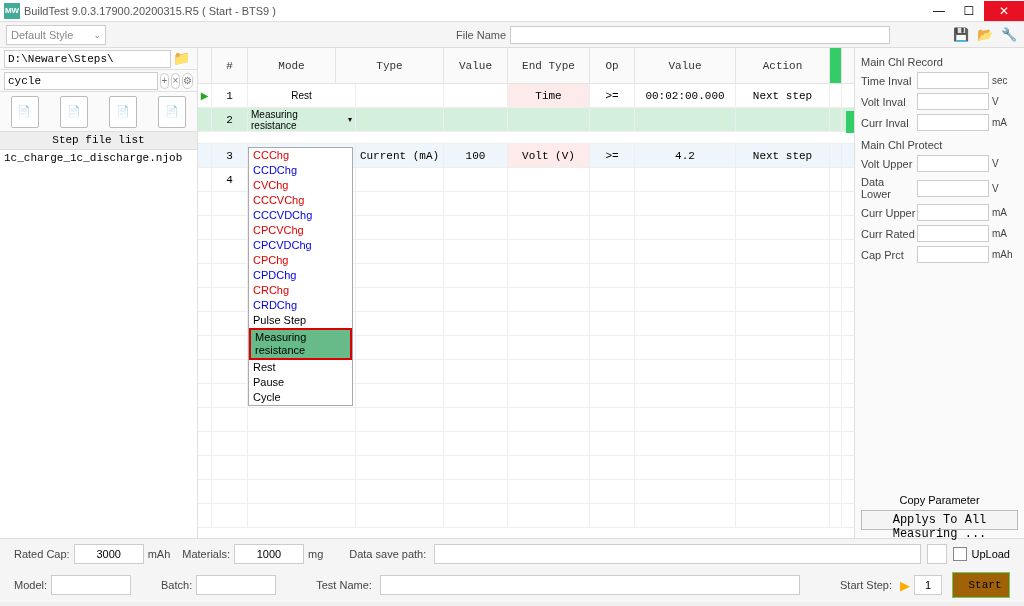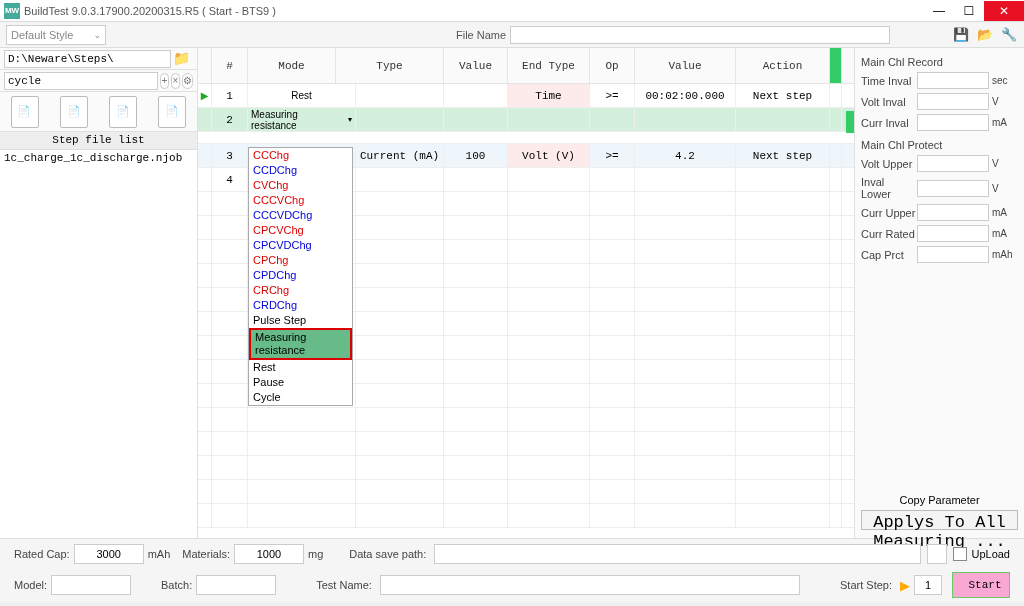--- a/index.html
+++ b/index.html
@@ -72,31 +72,31 @@
 
 
 .right-panel { width: 170px; border-left: 1px solid #e0e0e0; padding: 4px 6px; background: #fafafa; display: flex; flex-direction: column; }
 .rp-header { font-size: 11px; color: #444; margin: 4px 0 4px 0; }
 .rp-row { display: flex; align-items: center; margin-bottom: 4px; }
 .rp-row .lbl { width: 56px; font-size: 11px; color: #444; }
 .rp-row .inp { flex: 1; height: 17px; border: 1px solid #ccc; background: #fff; }
 .rp-row .unit { width: 26px; font-size: 10px; color: #444; margin-left: 3px; }
 .rp-spacer { flex: 1; }
 .copy-param { text-align: center; font-size: 11px; margin-bottom: 4px; }
-.apply-btn { height: 20px; border: 1px solid #bbb; background: #f4f4f4; margin-bottom: 4px; font-family: "Courier New", monospace; text-align: center; padding-top: 2px; font-size: 17px; }
+.apply-btn { height: 20px; border: 1px solid #bbb; background: #f4f4f4; margin-bottom: 4px; font-family: "Courier New", monospace; text-align: center; padding-top: 2px; font-size: 12px; }
 
 
 .bottom1 { height: 30px; background: #f5f5f5; display: flex; align-items: center; padding: 0 14px; border-top: 1px solid #ddd; }
 .bottom2 { height: 34px; background: #f5f5f5; display: flex; align-items: center; padding: 0 14px; }
 .b-lbl { color: #444; margin-right: 4px; }
 .b-input { height: 20px; border: 1px solid #ccc; background: #fff; text-align: center; }
 .b-unit { margin: 0 12px 0 4px; color: #444; }
 .wide-input { flex: 1; height: 20px; border: 1px solid #ccc; background: #fff; margin-left: 4px; }
 .chk { width: 14px; height: 14px; border: 1px solid #888; margin: 0 4px 0 6px; background: #fff; }
-.start-btn { width: 58px; height: 26px; background: #f9a8d4; border: 1px solid #6c6; display: flex; align-items: center; justify-content: center; font-family: "Courier New", monospace; margin-left: 10px; padding-left: 8px; }
+.start-btn { width: 58px; height: 26px; background: #a16207; border: 1px solid #6c6; display: flex; align-items: center; justify-content: center; font-family: "Courier New", monospace; margin-left: 10px; padding-left: 8px; }
 .play-yellow { color: #fa0; font-size: 13px; margin: 0 4px; }
 </style>
 </head>
 <body>
 
 <div class="titlebar">
   <div class="app-icon">MW</div>
   <div class="title-text">BuildTest  9.0.3.17900.20200315.R5 ( Start - BTS9 )</div>
   <div class="win-controls">
     <div class="win-btn">—</div>
@@ -417,21 +417,21 @@
         <div class="inp"></div>
         <span class="unit">mA</span>
       </div>
     <div class="rp-header">Main Chl Protect</div>
     <div class="rp-row">
         <span class="lbl">Volt Upper</span>
         <div class="inp"></div>
         <span class="unit">V</span>
       </div>
     <div class="rp-row">
-        <span class="lbl">Inval Lower</span>
+        <span class="lbl">Data Lower</span>
         <div class="inp"></div>
         <span class="unit">V</span>
       </div>
     <div class="rp-row">
         <span class="lbl">Curr Upper</span>
         <div class="inp"></div>
         <span class="unit">mA</span>
       </div>
     <div class="rp-row">
         <span class="lbl">Curr Rated</span>

